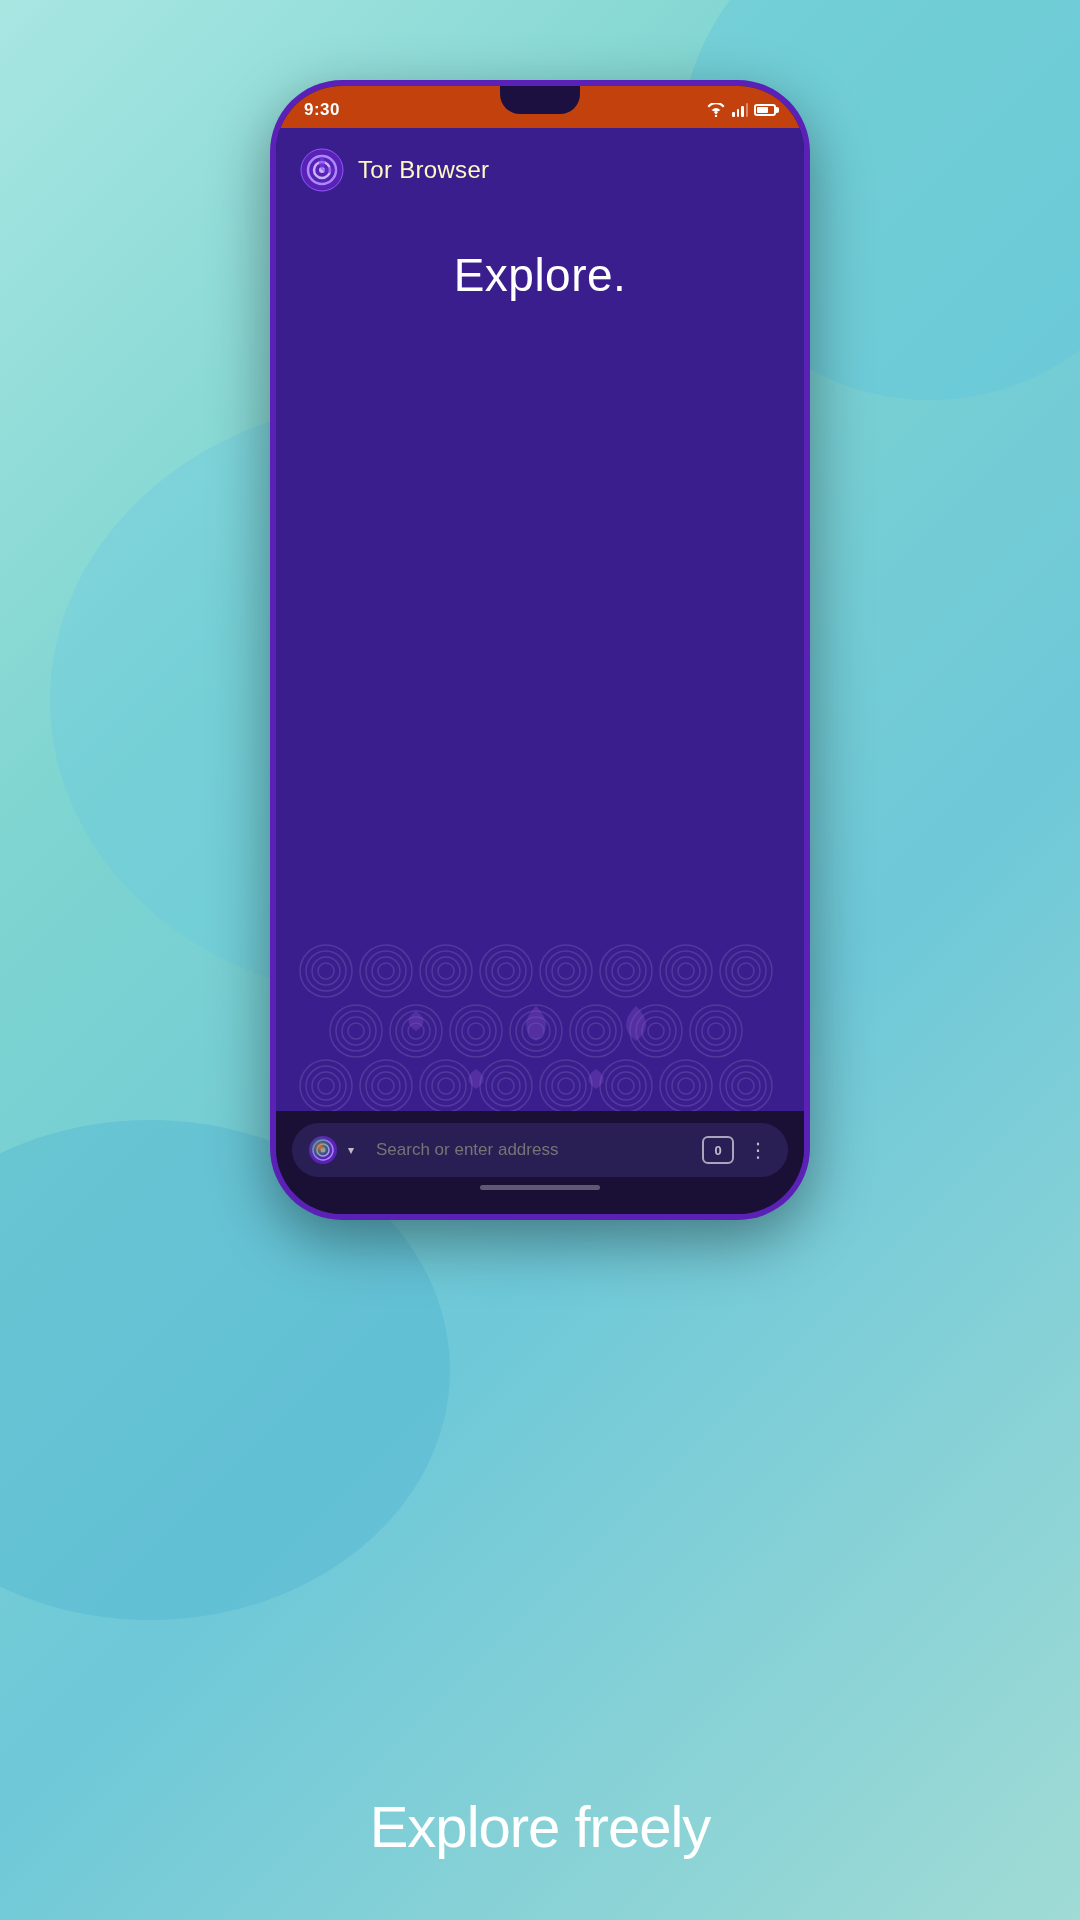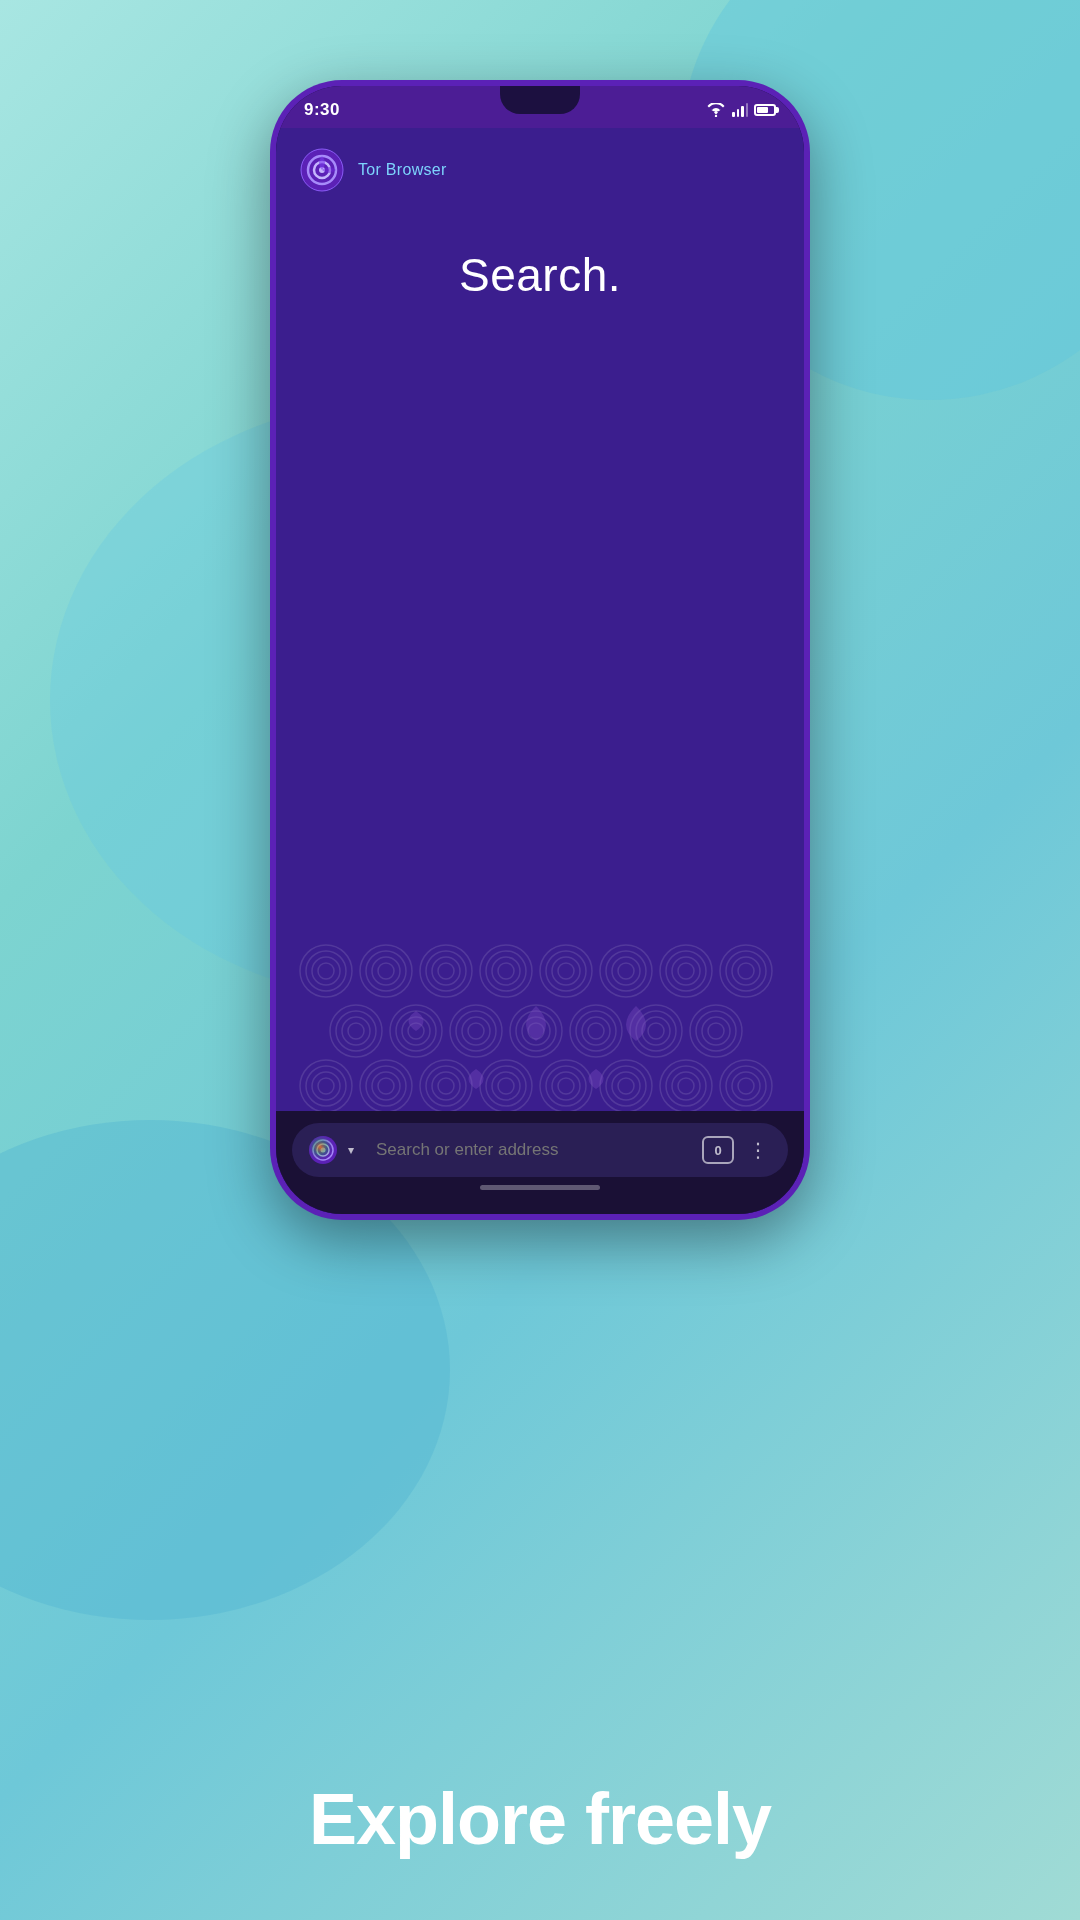--- a/index.html
+++ b/index.html
@@ -73,21 +73,21 @@
       display: flex;
       flex-direction: column;
     }
 
     
     .status-bar {
       display: flex;
       justify-content: space-between;
       align-items: center;
       padding: 14px 28px 8px;
-      background: #4c1d95;
+      background: #c2410c;
       flex-shrink: 0;
     }
 
     .status-time {
       font-size: 17px;
       font-weight: 600;
       color: white;
       letter-spacing: 0.5px;
     }
 
@@ -173,23 +173,23 @@
     }
 
     .tor-logo {
       width: 44px;
       height: 44px;
       position: relative;
       flex-shrink: 0;
     }
 
     .app-title {
-      font-size: 16px;
+      font-size: 24px;
       font-weight: 500;
-      color: #7dd3fc;
+      color: #fef9c3;
       letter-spacing: 0.3px;
     }
 
     
     .hero-section {
       padding: 40px 32px 20px;
       text-align: center;
     }
 
     .hero-text {
@@ -299,22 +299,22 @@
     
     .bottom-text {
       position: absolute;
       bottom: 60px;
       left: 0;
       right: 0;
       text-align: center;
     }
 
     .explore-freely {
-      font-size: 72px;
-      font-weight: 700;
+      font-size: 58px;
+      font-weight: 400;
       color: white;
       letter-spacing: -1px;
     }
   </style>
 </head>
 <body>
 
 <div class="bg-blob-top-right"></div>
 <div class="bg-blob-mid"></div>
 <div class="bg-blob-bottom-left"></div>
@@ -358,21 +358,21 @@
             <circle cx="22" cy="22" r="3" fill="#c4b5fd"></circle>
 
             <path d="M22 8 Q28 15 22 22 Q16 15 22 8" fill="#7c3aed" opacity="0.6"></path>
             <path d="M36 22 Q29 28 22 22 Q29 16 36 22" fill="#6d28d9" opacity="0.5"></path>
           </svg>
           <span class="app-title">Tor Browser</span>
         </div>
 
         <div class="hero-section">
           <div class="hero-text">
-            <div>Search.</div>
+            <div>Explore.</div>
           </div>
         </div>
 
         <div class="main-area">
           <div class="circles-pattern">
             <svg class="circles-svg" viewBox="0 0 528 200" xmlns="http://www.w3.org/2000/svg">
 
               <g stroke="rgba(255,255,255,0.12)" stroke-width="1.5" fill="none">
 
                 <circle cx="50" cy="60" r="8"></circle>

